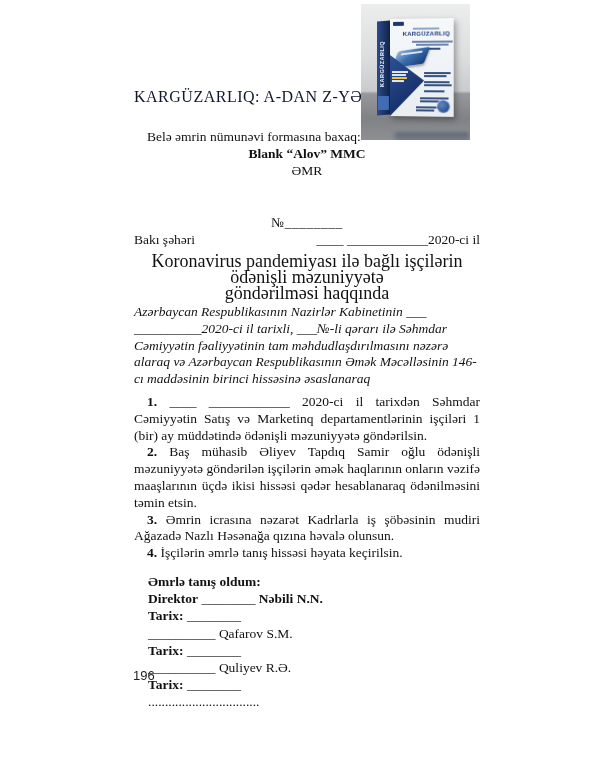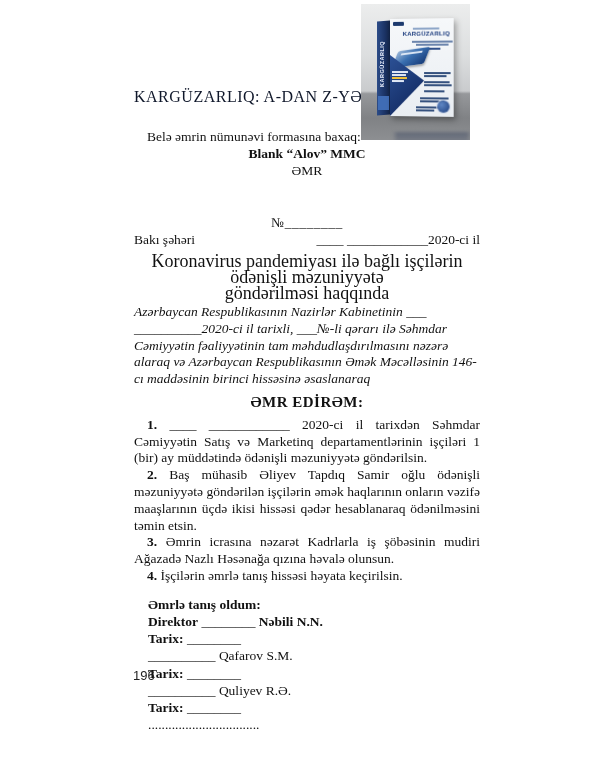--- a/index.html
+++ b/index.html
@@ -145,21 +145,20 @@
     <div class="center no-line">№________</div>
     <div class="city-row">
       <span>Bakı şəhəri</span>
       <span>____ ____________2020-ci il</span>
     </div>
     <div class="center subject">
       <div>Koronavirus pandemiyası ilə bağlı işçilərin ödənişli məzuniyyətə</div>
       <div>göndərilməsi haqqında</div>
     </div>
     <div class="preamble">Azərbaycan Respublikasının Nazirlər Kabinetinin ___ __________2020-ci il tarixli, ___№-li qərarı ilə Səhmdar Cəmiyyətin fəaliyyətinin tam məhdudlaşdırılmasını nəzərə alaraq və Azərbaycan Respublikasının Əmək Məcəlləsinin 146-cı maddəsinin birinci hissəsinə əsaslanaraq</div>
-    <div class="center order-heading">ƏMR EDİRƏM:</div>
 
     <div class="items">
       <p class="item"><span class="num">1.</span><span> ____ ____________ 2020-ci il tarixdən Səhmdar Cəmiyyətin Satış və Marketinq departamentlərinin işçiləri 1 (bir) ay müddətində ödənişli məzuniyyətə göndərilsin.</span></p>
       <p class="item"><span class="num">2.</span><span> Baş mühasib Əliyev Tapdıq Samir oğlu ödənişli məzuniyyətə göndərilən işçilərin əmək haqlarının onların vəzifə maaşlarının üçdə ikisi hissəsi qədər hesablanaraq ödənilməsini təmin etsin.</span></p>
       <p class="item"><span class="num">3.</span><span> Əmrin icrasına nəzarət Kadrlarla iş şöbəsinin mudiri Ağazadə Nazlı Həsənağa qızına həvalə olunsun.</span></p>
       <p class="item"><span class="num">4.</span><span> İşçilərin əmrlə tanış hissəsi həyata keçirilsin.</span></p>
     </div>
 
     <div class="sig">
       <div class="sig-row bold">Əmrlə tanış oldum:</div>

